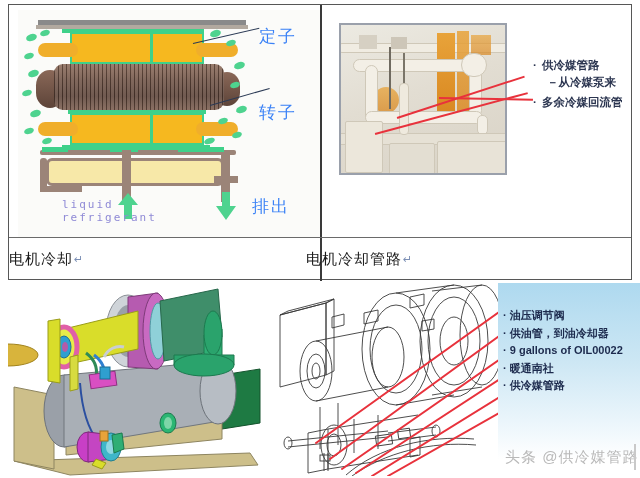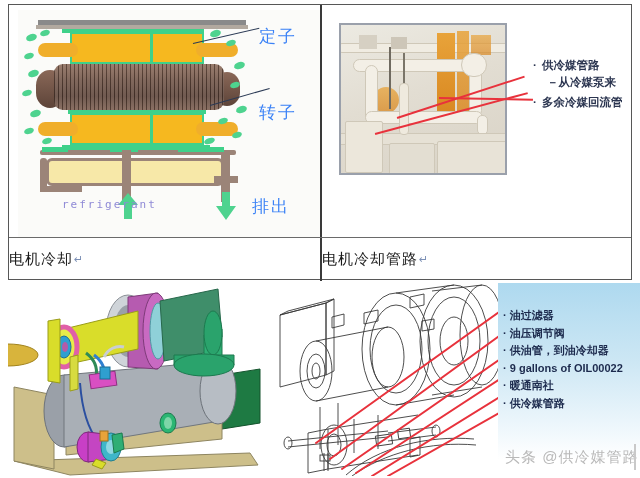--- a/index.html
+++ b/index.html
@@ -8,21 +8,21 @@
   #root{position:relative;width:640px;height:478px;background:#fff;}
 
   
   .tbl{position:absolute;left:8px;top:4px;width:624px;height:276px;
        border:1px solid #575757;box-sizing:border-box;}
   .tbl .vdiv{position:absolute;left:311px;top:0;width:2px;height:276px;background:#3a3a3a;}
   .tbl .hdiv{position:absolute;left:0;top:232px;width:100%;height:1px;background:#6a6a6a;}
   .cellcap{position:absolute;top:232px;height:44px;display:flex;align-items:center;
            justify-content:flex-start;font-size:15px;color:#1a1a1a;letter-spacing:1px;}
   .cellcap.l{left:0;width:311px;}
-  .cellcap.r{left:313px;width:311px;}
+  .cellcap.r{left:297px;width:311px;}
   .pilcrow{color:#7b8fb5;font-size:11px;margin-left:1px;}
 
   
   .motor{position:absolute;left:9px;top:5px;width:302px;height:227px;
          background:#fbfbf9;overflow:hidden;}
   .mbar{position:absolute;background:#8c8c8c;}
   .stator{position:absolute;background:#f6b81f;border:2px solid #3fd18a;box-sizing:border-box;}
   .wing{position:absolute;background:#f0ae2b;border-radius:14px;}
   .rotor{position:absolute;border-radius:9px;
          background:linear-gradient(180deg,#8b6a59 0%,#6f5245 35%,#5c4338 70%,#7a5b4d 100%);}
@@ -131,20 +131,21 @@
       <div class="leader" style="left:192px;top:95px;width:62px;transform:rotate(-16deg);"></div>
 
       <svg style="position:absolute;left:100px;top:183px;" width="20" height="26">
         <polygon points="10,0 20,12 14,12 14,26 6,26 6,12 0,12" fill="#4ed38f"></polygon>
       </svg>
       <svg style="position:absolute;left:198px;top:182px;" width="20" height="28">
         <polygon points="6,0 14,0 14,14 20,14 10,28 0,14 6,14" fill="#4ed38f"></polygon>
       </svg>
 
       <div class="lbl-en" style="left:44px;top:188px;">
+        <div>liquid</div>
         <div>refrigerant</div>
       </div>
     </div>
 
     <div class="lbl-cn" style="left:250px;top:20px;">定子</div>
     <div class="lbl-cn" style="left:250px;top:96px;">转子</div>
     <div class="lbl-cn" style="left:243px;top:190px;">排出</div>
 
     <div class="photowrap">
       <div class="photo">
@@ -311,21 +312,20 @@
           <line x1="74" y1="186" x2="238" y2="72"></line>
           <line x1="88" y1="190" x2="238" y2="92"></line>
           <line x1="104" y1="193" x2="238" y2="110"></line>
           <line x1="120" y1="193" x2="238" y2="126"></line>
         </g>
       </svg>
     </div>
 
     <div class="bluepanel"></div>
     <div class="blist">
-      <div class="bi"><span class="dot">·</span> <span>油过滤器</span></div>
       <div class="bi"><span class="dot">·</span> <span>油压调节阀</span></div>
       <div class="bi"><span class="dot">·</span> <span>供油管，到油冷却器</span></div>
       <div class="bi"><span class="dot">·</span> <span>9 gallons of OIL00022</span></div>
       <div class="bi"><span class="dot">·</span> <span>暖通南社</span></div>
       <div class="bi"><span class="dot">·</span> <span>供冷媒管路</span></div>
     </div>
   </div>
 
   <div class="wm">头条 @供冷媒管路</div>
   <div class="wmbar"></div>

